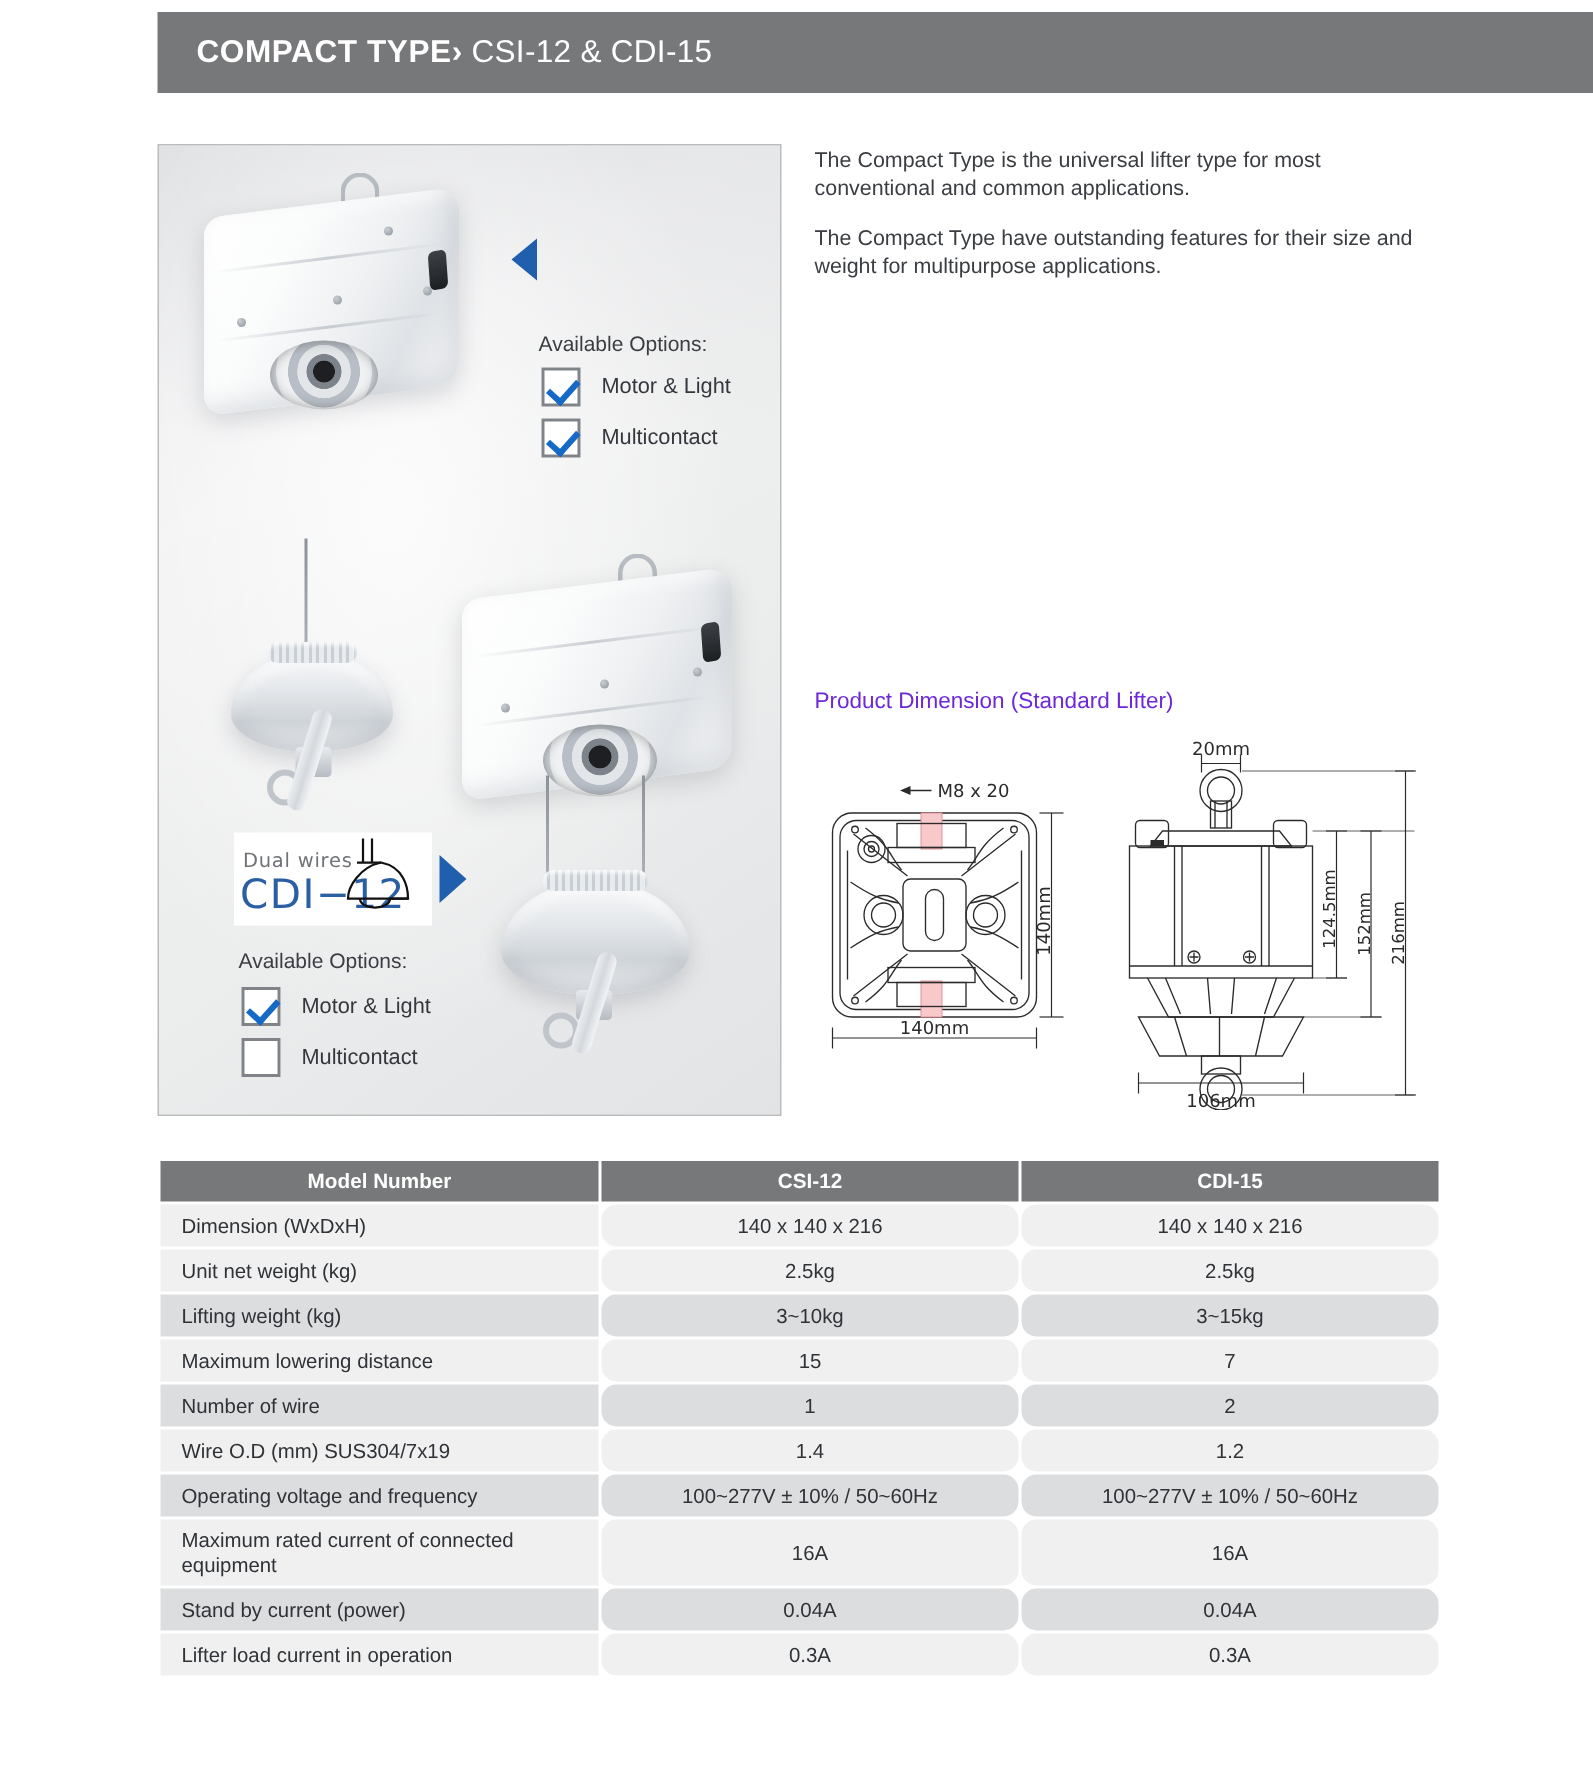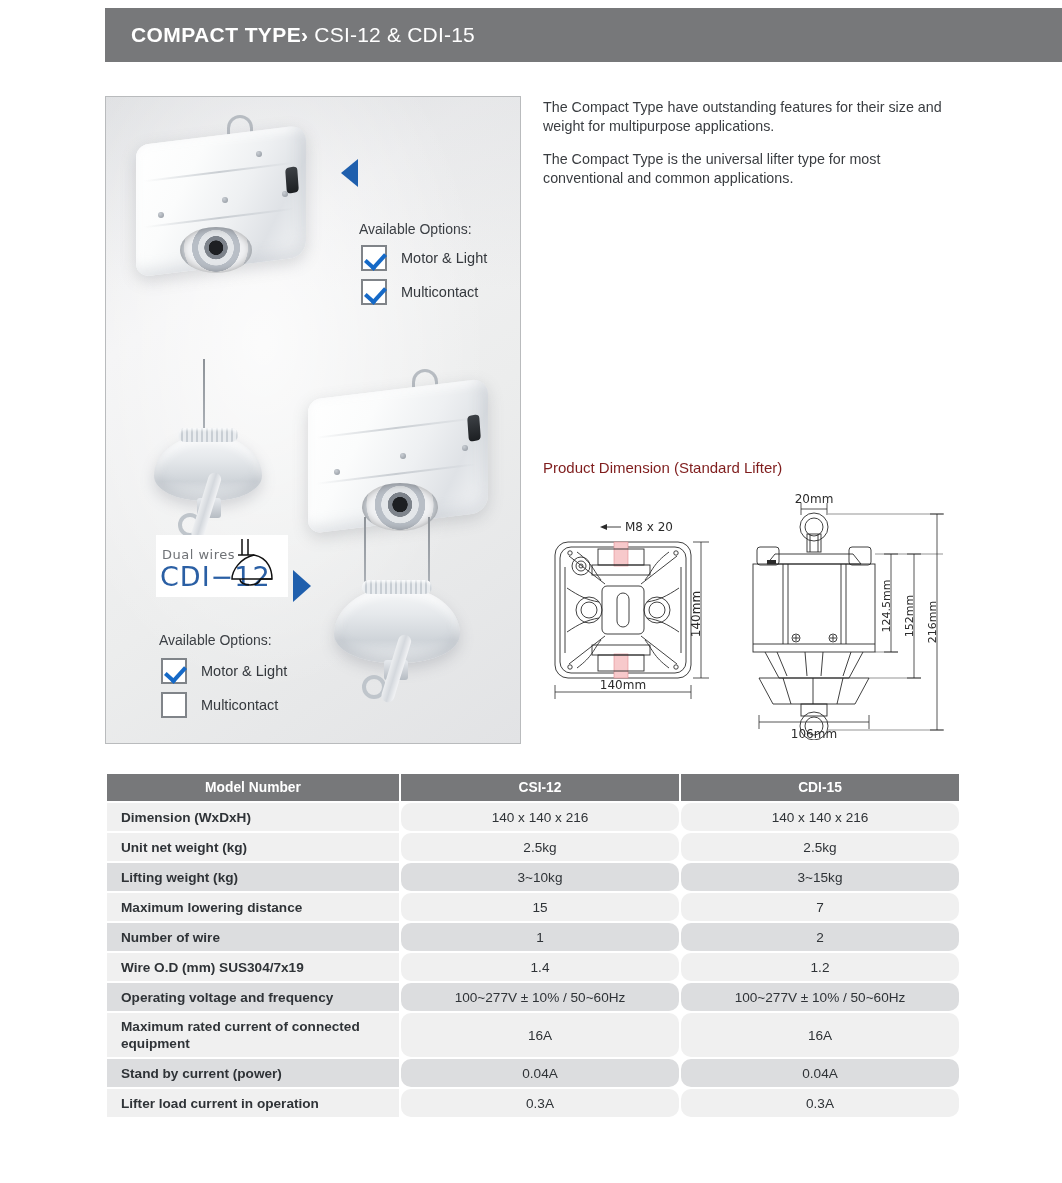--- a/index.html
+++ b/index.html
@@ -151,21 +151,21 @@
   }
   .opt-label { font-size:14.5px; color:#34383d; margin-left:14px; white-space:nowrap; }
 
   
   .intro { position:absolute; left:543px; top:98px; width:420px; }
   .intro p {
     font-size:14.3px; line-height:19px; color:#3a3d41; margin-bottom:14px;
   }
   .dim-title {
     position:absolute; left:543px; top:459px;
-    font-size:15px; color:#7f1d1d;
+    font-size:15px; color:#6d28d9;
   }
 
   
   .dims { position:absolute; left:543px; top:492px; width:418px; height:248px; }
   .dims svg { display:block; }
 
   
   .spec-table {
     position:absolute; left:105px; top:772px;
     width:850px;
@@ -177,21 +177,21 @@
     font-size: 13.6px; color:#2f3337; font-weight: normal;
     vertical-align: middle;
   }
   .spec-table thead th {
     background:#77787a; color:#ffffff; font-weight:bold;
     text-align:center; height:27px; font-size:13.8px;
   }
   .spec-table thead th.c0 { width:292px; }
   .spec-table thead th.c1 { width:278px; }
   .spec-table thead th.c2 { width:278px; }
-  .spec-table tbody td.k { text-align:left;font-weight:bold; }
+  .spec-table tbody td.k { text-align:left; }
   .spec-table tbody td.v { text-align:center;border-radius:10px; }
   .spec-table tbody tr.odd td  { background:#f0f0f0; }
   .spec-table tbody tr.even td { background:#dcdddf; }
   .spec-table tbody tr.tall td { height:44px; }
   .spec-table tbody td.k2 { line-height:17px; }
 </style>
 </head>
 <body>
 
 <div class="page">
@@ -249,21 +249,21 @@
     <div class="options-title" style="left:253px; top:124px;">Available Options:</div>
     <div class="opt-row" style="left:255px; top:148px;">
       <span class="chkbox checked"></span>
       <span class="opt-label">Motor &amp; Light</span>
     </div>
     <div class="opt-row" style="left:255px; top:182px;">
       <span class="chkbox checked"></span>
       <span class="opt-label">Multicontact</span>
     </div>
 
-    <div class="model-box" style="left:50px; top:438px; width:132px; height:62px;">
+    <div class="model-box" style="left:50px; top:458px; width:132px; height:62px;">
       <div class="mb-inner">
         <span class="mb-sub" style="left:6px; top:12px;">Dual wires</span>
         <span class="mb-code" style="left:4px; top:26px;">CDI−12</span>
         <svg class="mb-lamp" style="left:64px; top:2px;" width="56" height="58" viewBox="0 0 56 58">
           <line x1="22" y1="2" x2="22" y2="18" stroke="#111" stroke-width="1.5"></line>
           <line x1="28" y1="2" x2="28" y2="18" stroke="#111" stroke-width="1.5"></line>
           <path d="M18 18 L34 18" stroke="#111" stroke-width="1.5" fill="none"></path>
           <path d="M34 18 C49 21 52 34 52 42 L12 42 C12 34 20 21 34 18 Z" stroke="#111" stroke-width="1.5" fill="none"></path>
           <path d="M20 42 C20 50 40 50 40 42" stroke="#111" stroke-width="1.5" fill="none"></path>
           <line x1="52" y1="42" x2="40" y2="42" stroke="#111" stroke-width="1.5"></line>
@@ -276,22 +276,22 @@
       <span class="chkbox checked"></span>
       <span class="opt-label">Motor &amp; Light</span>
     </div>
     <div class="opt-row" style="left:55px; top:595px;">
       <span class="chkbox"></span>
       <span class="opt-label">Multicontact</span>
     </div>
   </div>
 
   <div class="intro">
+    <p>The Compact Type is the universal lifter type for most conventional and common applications.</p>
     <p>The Compact Type have outstanding features for their size and weight for multipurpose applications.</p>
-    <p>The Compact Type is the universal lifter type for most conventional and common applications.</p>
   </div>
 
   <div class="dim-title">Product Dimension (Standard Lifter)</div>
 
   <div class="dims">
     <svg width="418" height="248" viewBox="0 0 418 248">
       <g stroke="#2b2b2b" fill="none" stroke-width="0.9">
 
         <line x1="60" y1="35" x2="78" y2="35"></line>
         <polygon points="57,35 64,32 64,38" fill="#2b2b2b" stroke="none"></polygon>

